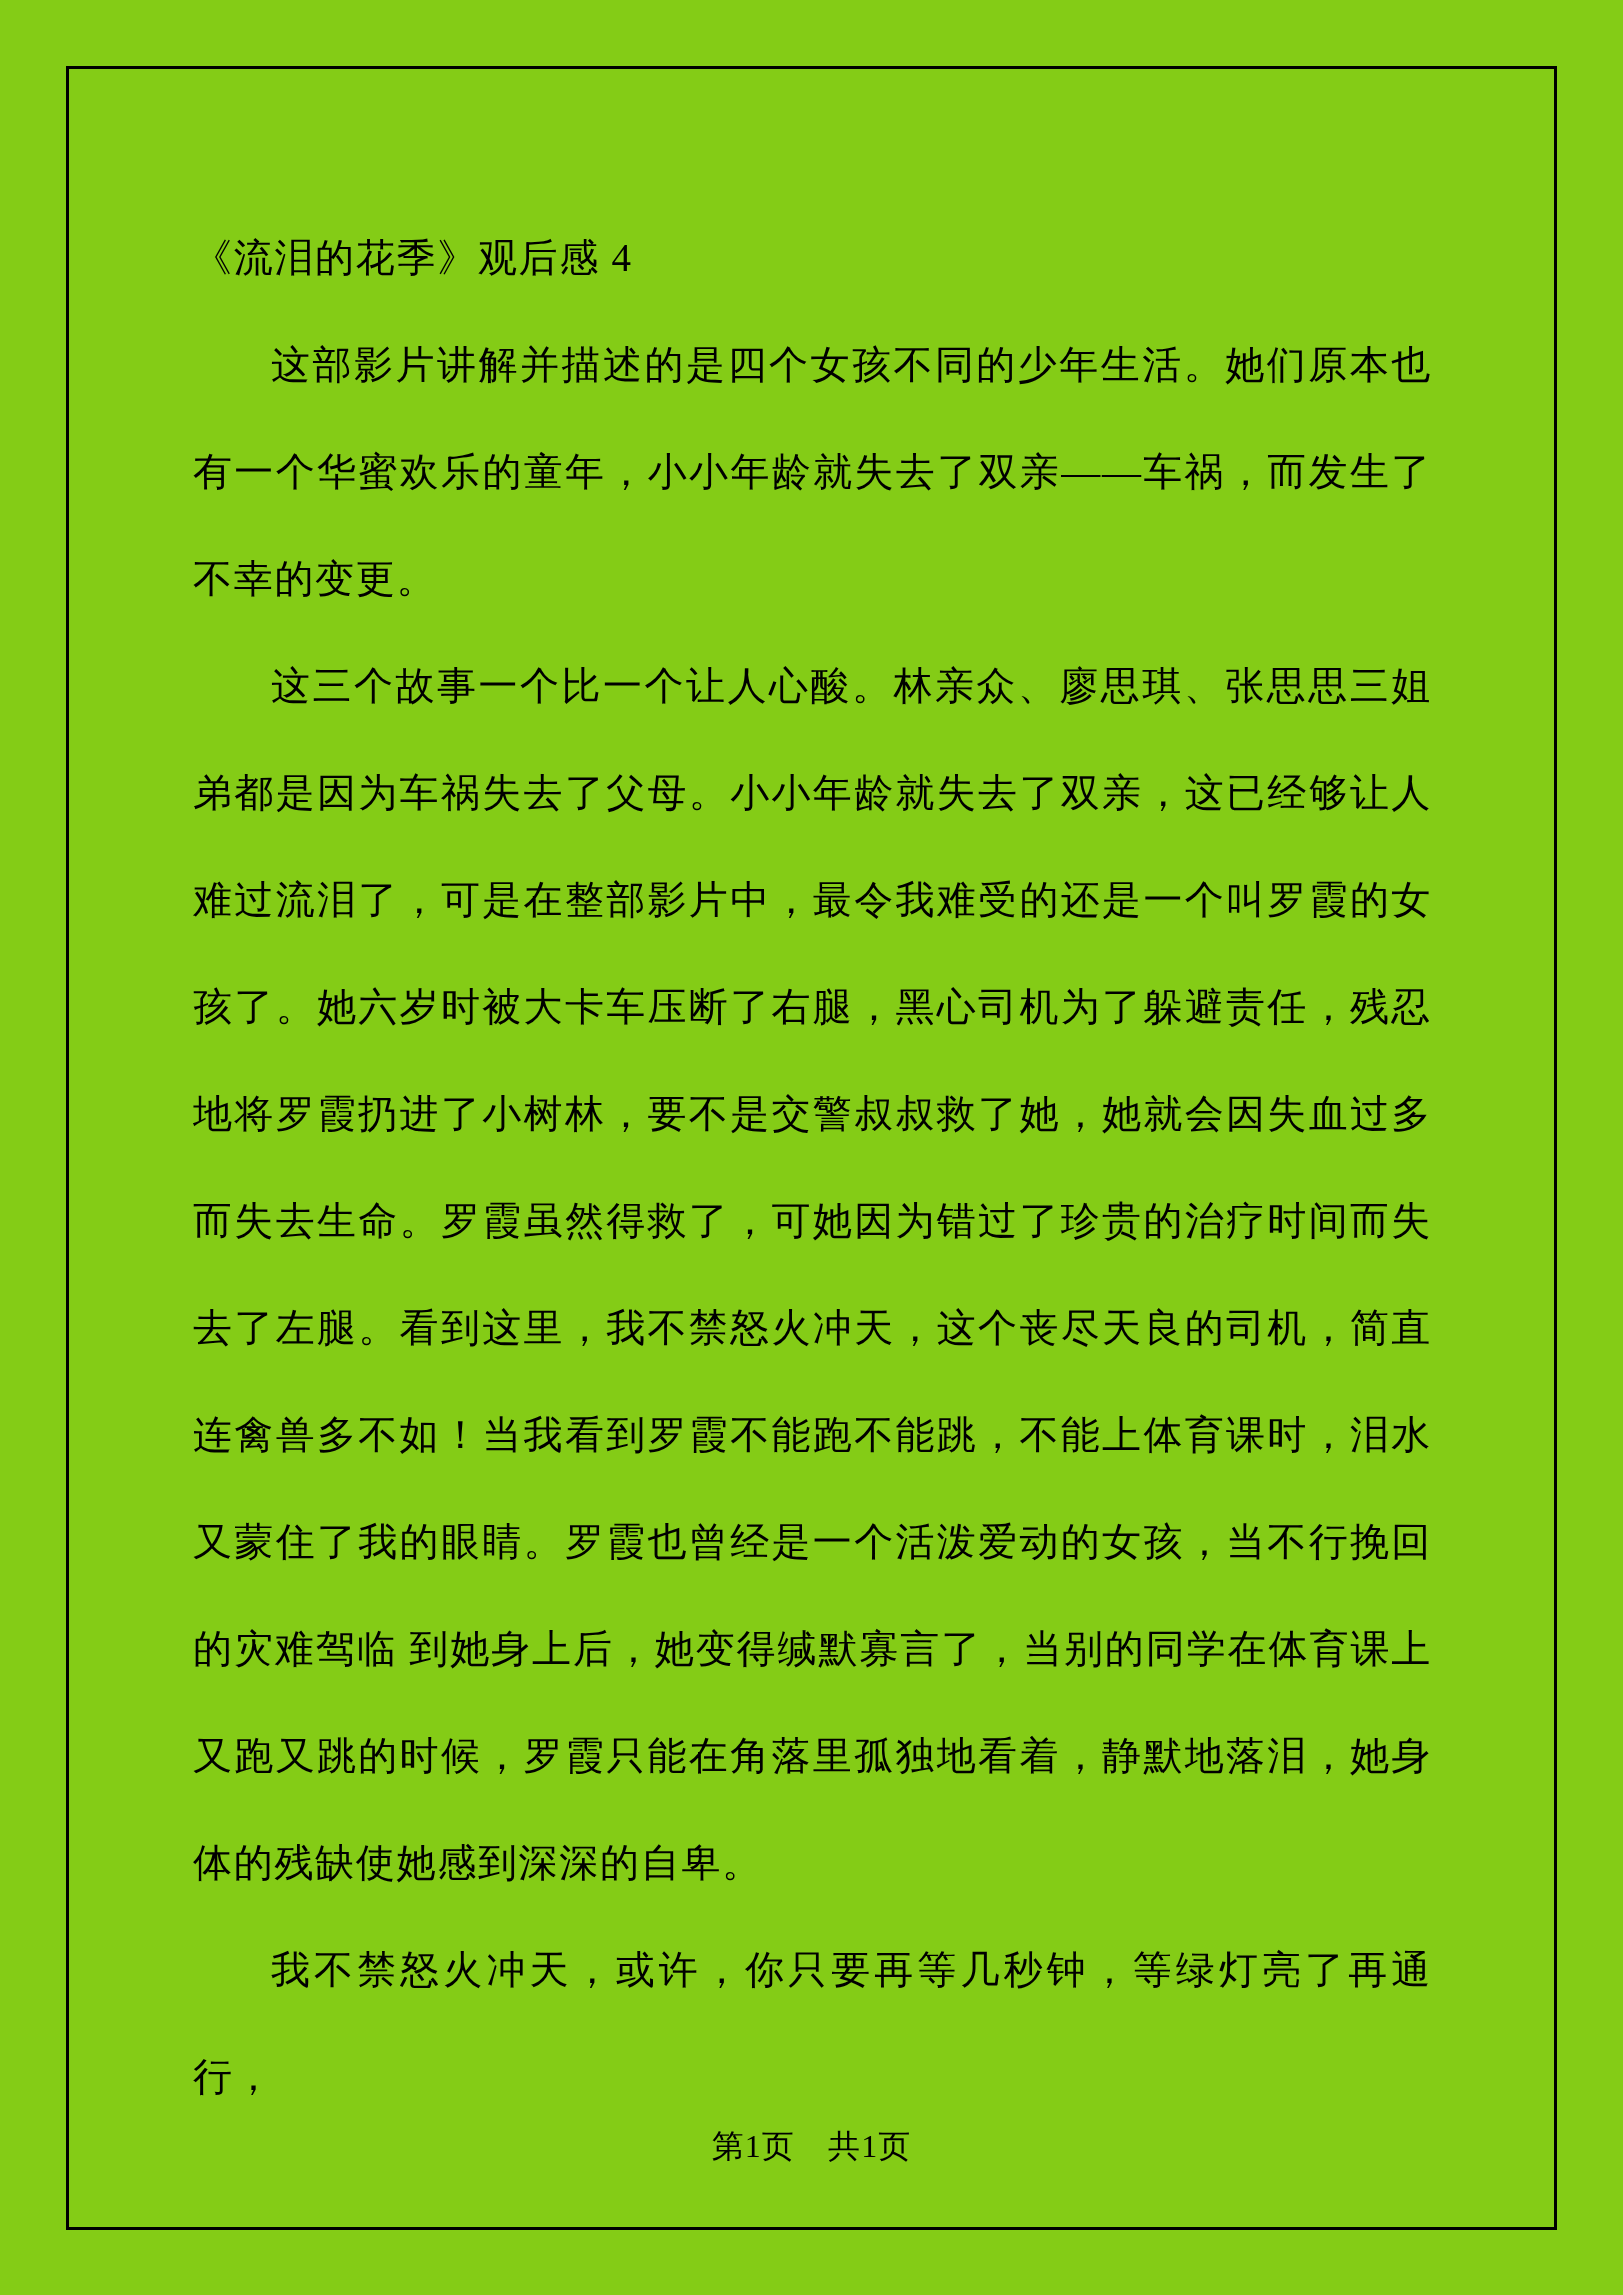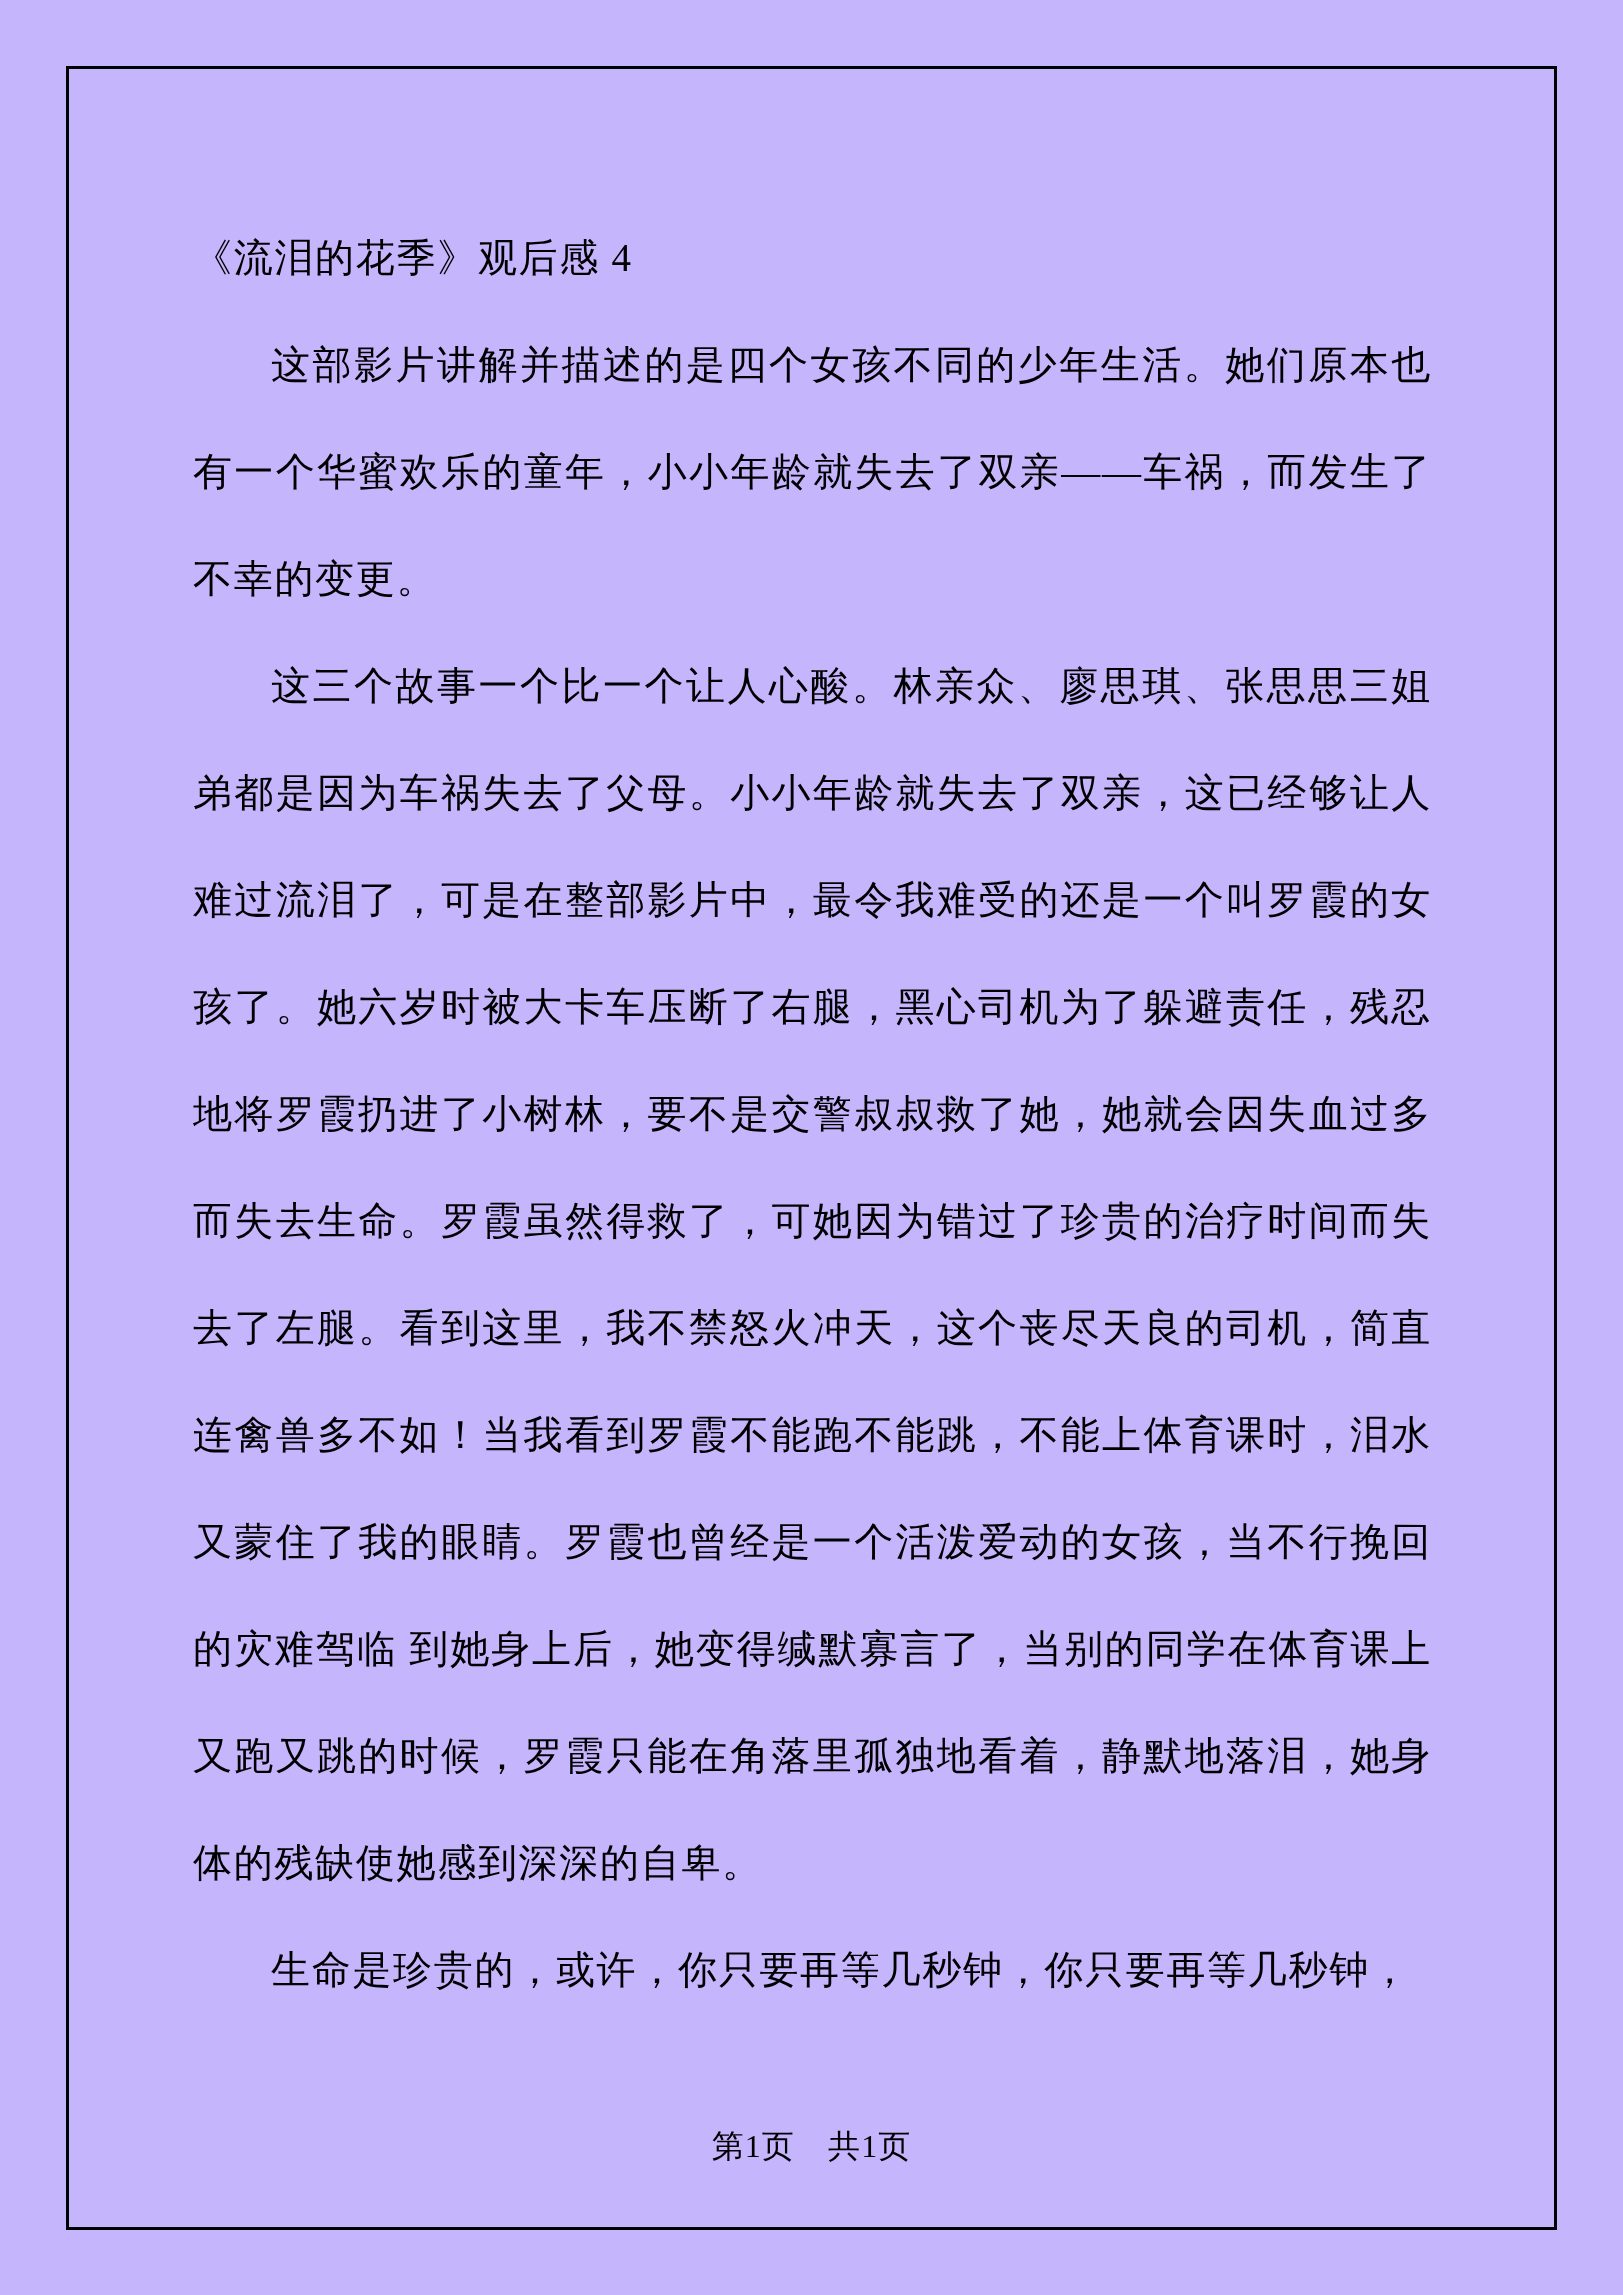--- a/index.html
+++ b/index.html
@@ -4,21 +4,21 @@
 <style>
   html, body {
     margin: 0;
     padding: 0;
     background: #ffffff;
   }
   .page {
     position: relative;
     width: 1623px;
     height: 2295px;
-    background: #c4b5fd;
+    background: #84cc16;
     font-family: "Liberation Serif", "DejaVu Serif", serif;
     color: #000000;
   }
   .page-border {
     position: absolute;
     left: 66px;
     top: 66px;
     width: 1491px;
     height: 2164px;
     border: 3.4px solid #000000;
@@ -62,18 +62,18 @@
 <div class="page">
   <div class="page-border"></div>
 
   <div class="content">
     <h1 class="doc-title">《流泪的花季》观后感 4</h1>
 
     <p class="para">这部影片讲解并描述的是四个女孩不同的少年生活。她们原本也有一个华蜜欢乐的童年，小小年龄就失去了双亲——车祸，而发生了不幸的变更。</p>
 
     <p class="para">这三个故事一个比一个让人心酸。林亲众、廖思琪、张思思三姐弟都是因为车祸失去了父母。小小年龄就失去了双亲，这已经够让人难过流泪了，可是在整部影片中，最令我难受的还是一个叫罗霞的女孩了。她六岁时被大卡车压断了右腿，黑心司机为了躲避责任，残忍地将罗霞扔进了小树林，要不是交警叔叔救了她，她就会因失血过多而失去生命。罗霞虽然得救了，可她因为错过了珍贵的治疗时间而失去了左腿。看到这里，我不禁怒火冲天，这个丧尽天良的司机，简直连禽兽多不如！当我看到罗霞不能跑不能跳，不能上体育课时，泪水又蒙住了我的眼睛。罗霞也曾经是一个活泼爱动的女孩，当不行挽回的灾难驾临 到她身上后，她变得缄默寡言了，当别的同学在体育课上又跑又跳的时候，罗霞只能在角落里孤独地看着，静默地落泪，她身体的残缺使她感到深深的自卑。</p>
 
-    <p class="para">生命是珍贵的，或许，你只要再等几秒钟，你只要再等几秒钟，</p>
+    <p class="para">我不禁怒火冲天，或许，你只要再等几秒钟，等绿灯亮了再通行，</p>
   </div>
 
   <div class="footer">第1页　共1页</div>
 </div>
 
 
 </body></html>

